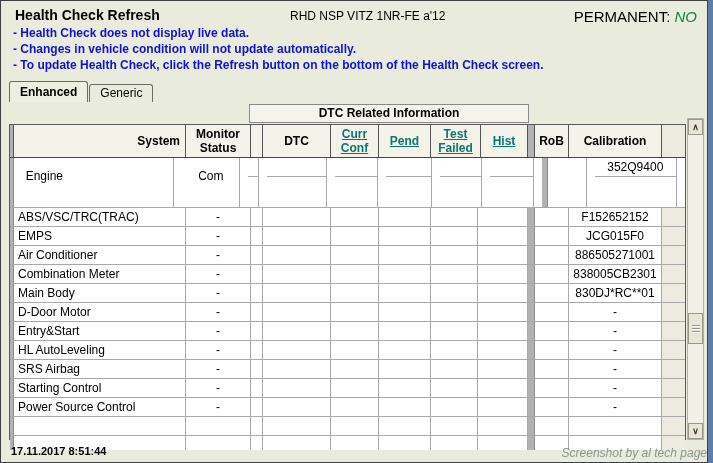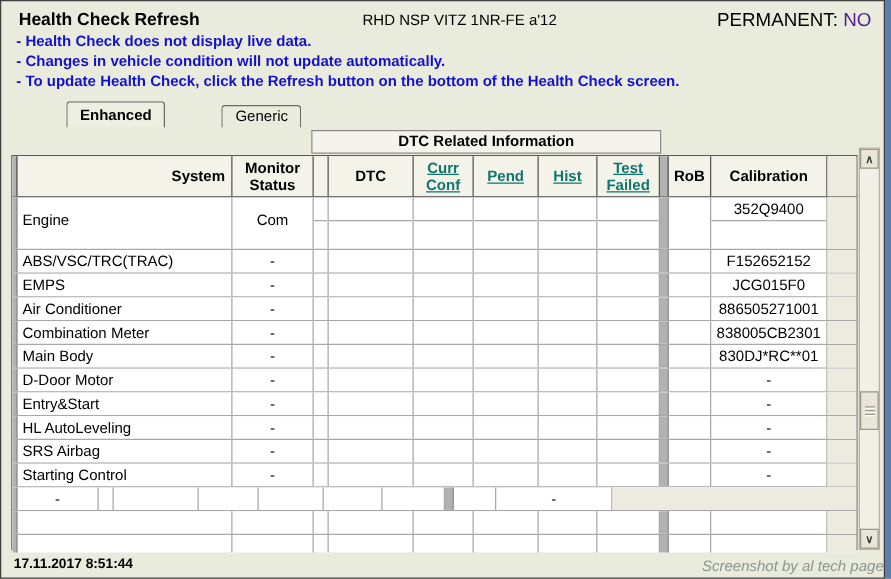--- a/index.html
+++ b/index.html
@@ -9,48 +9,47 @@
   .window {
     position:absolute; left:0; top:0; width:708px; height:463px;
     background:#e9ecdd; border:1px solid #3f3f3f;
   }
   .blue-strip { position:absolute; left:708px; top:0; width:5px; height:463px; background:#5d7dab; }
 
   
   .title { position:absolute; left:14px; top:6px; font-size:14px; font-weight:bold; color:#000; }
   .vehicle { position:absolute; left:289px; top:8px; font-size:12px; font-weight:normal; color:#000; }
   .permanent { position:absolute; right:10px; top:7px; font-size:15px; color:#000; white-space:nowrap; }
-  .permanent .green { color:#4c1d95; }
+  .permanent .green { color:#15803d;font-style:italic; }
   .notes { position:absolute; left:12px; top:24px; font-size:12px; font-weight:bold; color:#1212cc; line-height:16px; }
 
   
   .tabs { position:absolute; left:8px; top:80px; height:21px; display:flex; align-items:flex-end; }
   .tab {
     border:1px solid #6a6a6a; border-bottom:none; border-radius:3px 3px 0 0;
     background:#e9ecdd; padding:0 10px; font-size:12px; height:18px; line-height:17px; color:#000;
     margin-right:1px;
-    margin-left:44px;
   }
   .tab.active { font-weight:bold; height:21px; line-height:20px; background:#edf0e1; }
 
   
   .dtc-band {
     position:absolute; left:248px; top:103px; width:280px; height:19px;
     background:#f5f4ec; border:1px solid #8a8a8a;
     font-size:12px; font-weight:bold; text-align:center; line-height:17px; color:#000;
   }
 
   
   .table {
     position:absolute; left:8px; top:123px; width:677px; height:316px;
     border:1px solid #5a5a5a; background:#fff;
     font-size:12px; color:#000;
   }
   .trow { display:flex; border-bottom:1px solid #a8a8a8; height:19px; background:#fff; }
-  .trow.double { height:42px; }
+  .trow.double { height:50px;gap:8px; }
   .trow.last { height:14px; border-bottom:none; }
   .thead { display:flex; height:33px; border-bottom:1px solid #474747; background:#f4f3ea; }
   .thead .cell { border-right:1px solid #555; font-weight:bold; text-align:center;
     display:flex; align-items:center; justify-content:center; white-space:pre-line; line-height:14px; }
   .cell { border-right:1px solid #a8a8a8; overflow:hidden; }
   .c-gutter { width:4px; background:#b2b2b2; border-right:1px solid #8d8d8d; }
   .c-system { width:172px; }
   .c-monitor { width:65px; text-align:center; }
   .c-narrow { width:12px; }
   .c-dtc { width:68px; text-align:center; }
@@ -116,23 +115,23 @@
     <div class="thead">
       <div class="cell c-gutter"></div>
       <div class="cell c-system">System</div>
       <div class="cell c-monitor">Monitor
 Status</div>
       <div class="cell c-narrow"></div>
       <div class="cell c-dtc">DTC</div>
       <div class="cell c-curr link">Curr
 Conf</div>
       <div class="cell c-pend link">Pend</div>
-      <div class="cell c-hist link">Hist</div>
       <div class="cell c-test link">Test
 Failed</div>
+      <div class="cell c-hist link">Hist</div>
       <div class="cell c-div"></div>
       <div class="cell c-rob">RoB</div>
       <div class="cell c-cal">Calibration</div>
       <div class="cell c-fill"></div>
     </div>
     <div class="tbody">
         <div class="trow double">
           <div class="cell c-gutter"></div>
           <div class="cell c-system">Engine</div>
           <div class="cell c-monitor">Com</div>
@@ -312,20 +311,21 @@
           <div class="cell c-pend"></div>
           <div class="cell c-hist"></div>
           <div class="cell c-test"></div>
           <div class="cell c-div"></div>
           <div class="cell c-rob"></div>
           <div class="cell c-cal">-</div>
           <div class="cell c-fill"></div>
         </div>
         <div class="trow">
           <div class="cell c-gutter"></div>
+          <div class="cell c-system">Power Source Control</div>
           <div class="cell c-monitor">-</div>
           <div class="cell c-narrow"></div>
           <div class="cell c-dtc"></div>
           <div class="cell c-curr"></div>
           <div class="cell c-pend"></div>
           <div class="cell c-hist"></div>
           <div class="cell c-test"></div>
           <div class="cell c-div"></div>
           <div class="cell c-rob"></div>
           <div class="cell c-cal">-</div>

